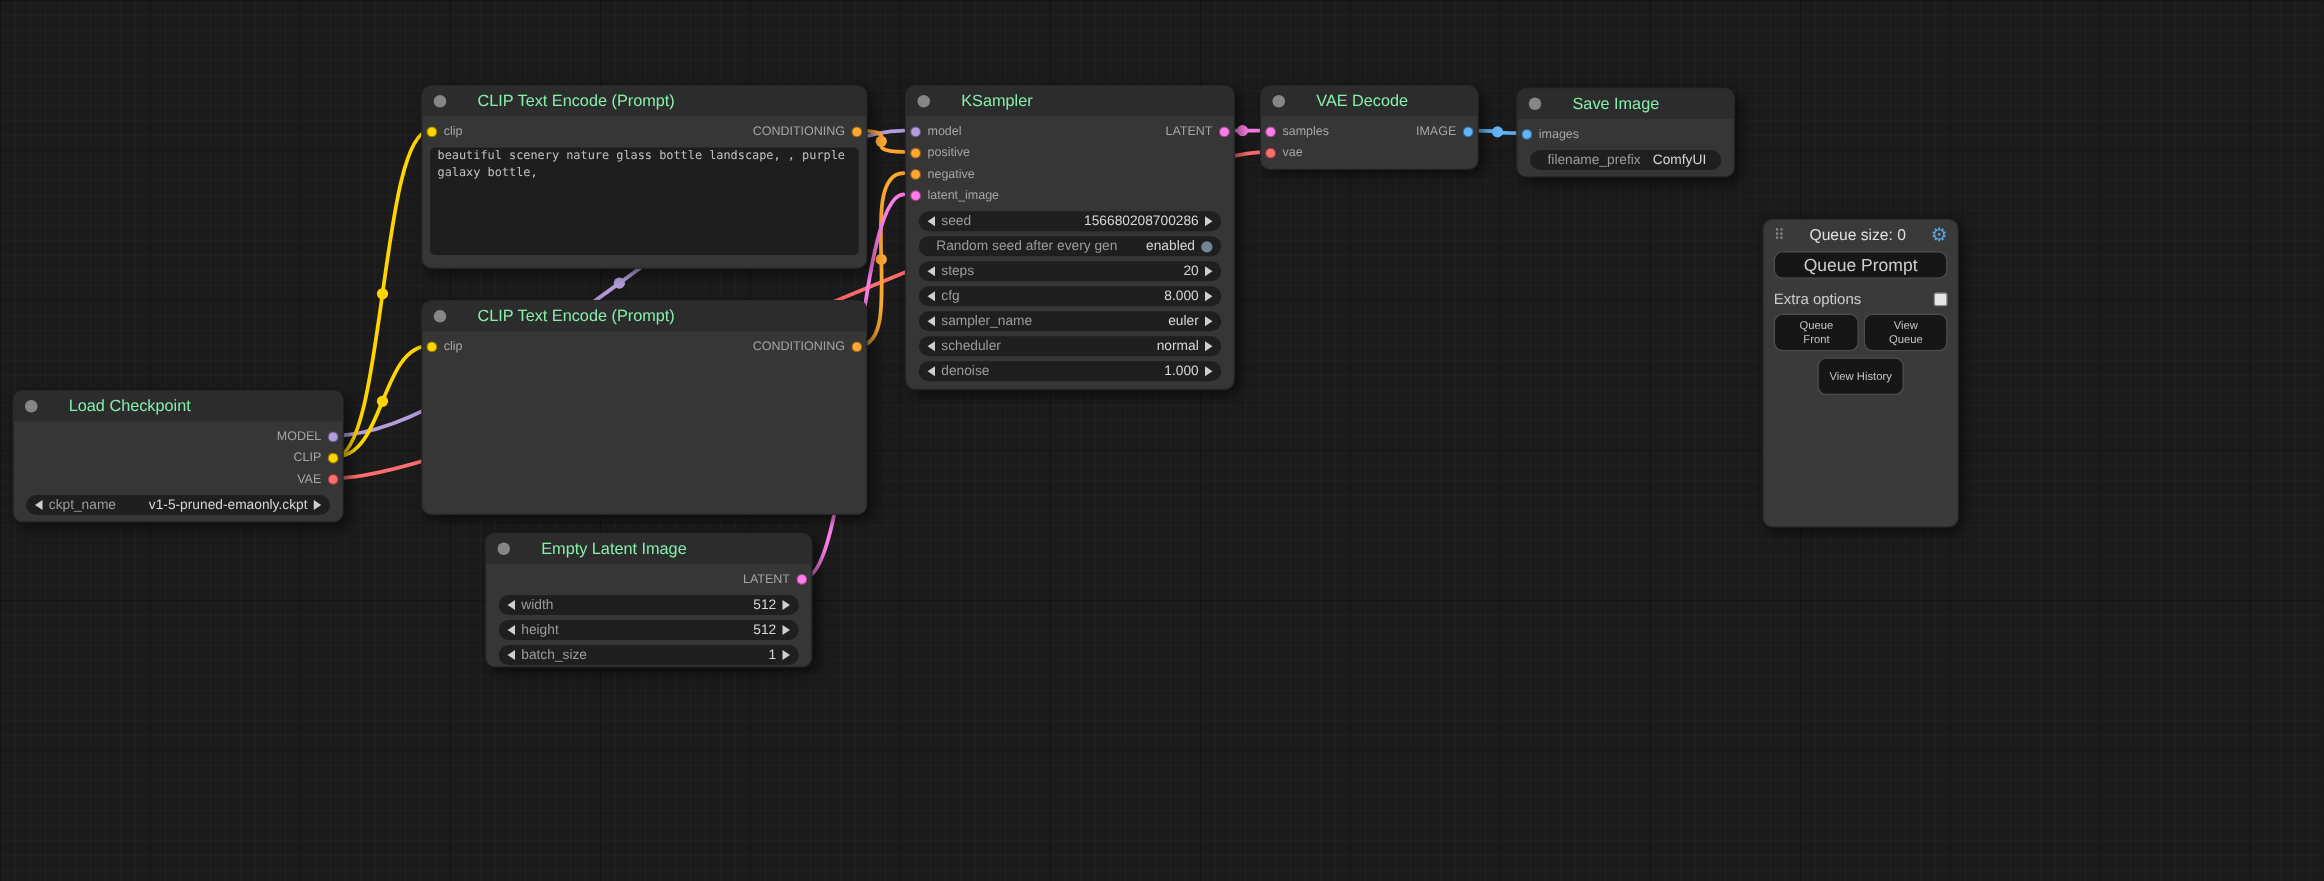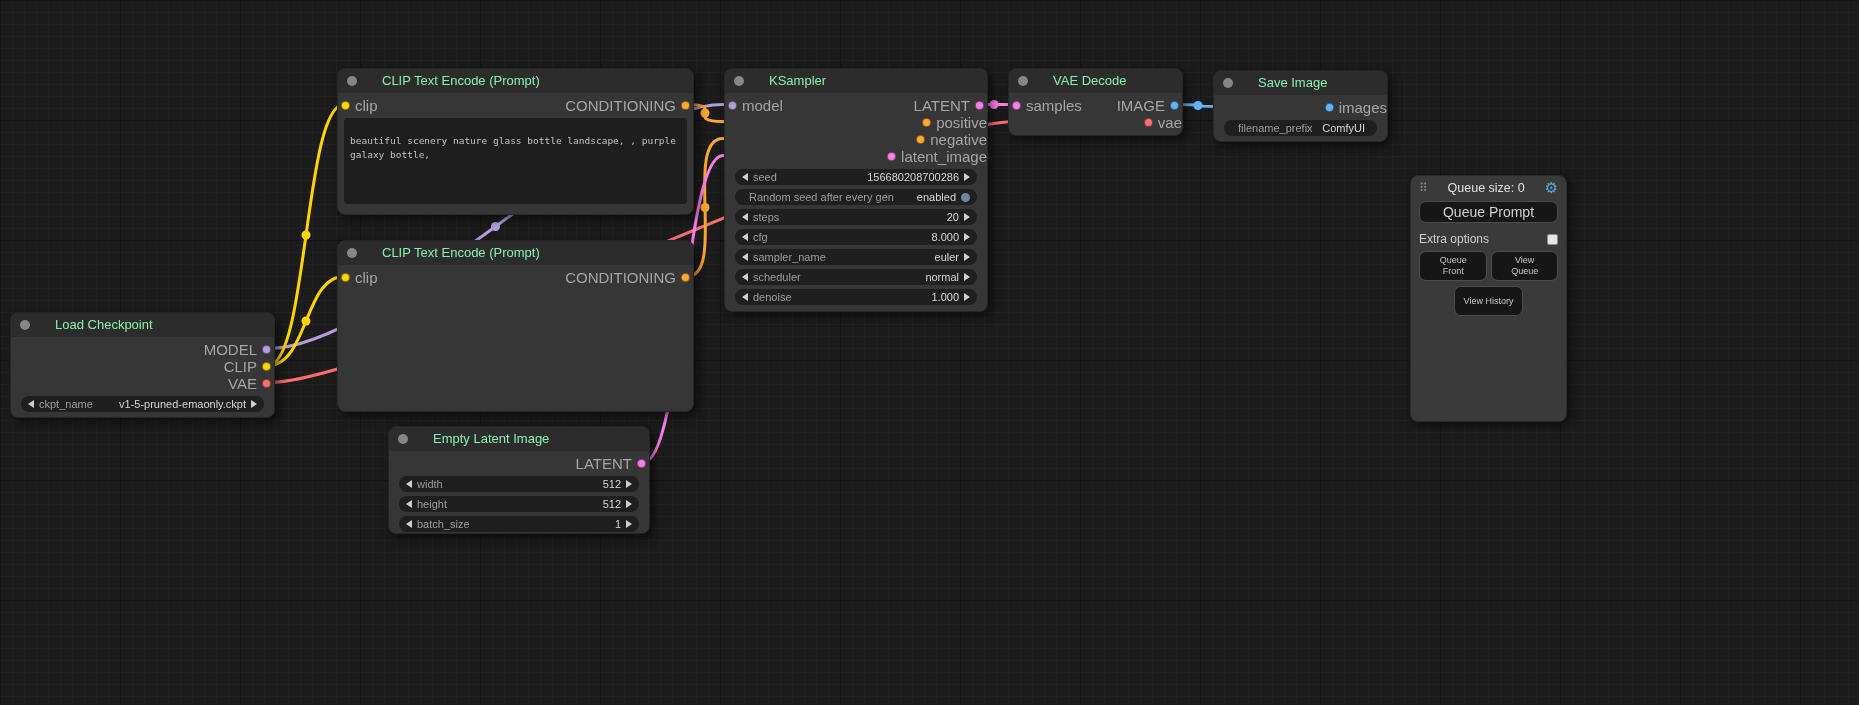--- a/index.html
+++ b/index.html
@@ -14,35 +14,35 @@
       linear-gradient(90deg, rgba(255,255,255,.025) 1px, transparent 1px);
     background-size:120px 120px,120px 120px,12px 12px,12px 12px;}
   #wires{position:absolute;left:0;top:0;pointer-events:none}
 
   .node{position:absolute;background:#363636;border:1px solid #262626;border-radius:8px;
     box-shadow:4px 4px 10px rgba(0,0,0,.55);color:#a8a8a8}
   .ntitle{height:24px;line-height:24px;background:#2c2c2c;border-radius:7px 7px 0 0;
     color:#86efac;font-size:13px;padding-left:44px;position:relative;white-space:nowrap;overflow:hidden}
   .ndot{position:absolute;left:9px;top:7px;width:10px;height:10px;border-radius:50%;background:#868686}
   .nbody{padding-top:4px}
-  .srow{height:17px;display:flex;align-items:center;justify-content:flex-end;font-size:15px;color:#a5a5a5}
+  .srow{height:17px;display:flex;align-items:center;justify-content:flex-start;font-size:10px;color:#a5a5a5}
   .slot{display:flex;align-items:center;gap:5px;height:17px}
   .slot.in{padding-left:3px}
   .slot.out{padding-right:3px;margin-left:auto}
   .dot{width:9px;height:9px;border-radius:50%;border:1px solid rgba(0,0,0,.45);flex:none}
   .widget{height:16px;margin:4px 10px 0;background:#1f1f1f;border-radius:8px;display:flex;
     align-items:center;font-size:11px;color:#9c9c9c;padding:0 7px;white-space:nowrap}
   .wlabel{margin-left:5px}
   .wvalue{margin-left:auto;margin-right:5px;color:#d6d6d6}
   .arr{width:0;height:0;border-style:solid;flex:none;cursor:pointer}
   .arr.left{border-width:4px 6px 4px 0;border-color:transparent #cfcfcf transparent transparent}
   .arr.right{border-width:4px 0 4px 6px;border-color:transparent transparent transparent #cfcfcf}
   .tdot{width:9px;height:9px;border-radius:50%;flex:none}
   .ta{margin:4px 6px 6px;background:#1e1e1e;border-radius:4px;font-family:"DejaVu Sans Mono",monospace;
-    font-size:9.5px;line-height:1.5;color:#c2c2c2;padding:16px 6px;overflow:hidden;cursor:text}
+    font-size:9.5px;line-height:1.5;color:#c2c2c2;padding:0 6px;overflow:hidden;cursor:text}
 
   #queue-panel{position:absolute;left:1410px;top:175px;width:157px;height:247px;background:#3a3a3a;
     border:1px solid #2a2a2a;border-radius:8px;box-shadow:3px 3px 10px rgba(0,0,0,.55);padding:0 8px}
   .qheader{height:24px;display:flex;align-items:center;justify-content:space-between}
   .qtitle{font-size:12.5px;color:#e0e0e0}
   .qdrag{color:#8a8a8a;font-size:12px;cursor:grab}
   .qgear{font-size:15px;cursor:pointer}
   .qbtn{display:block;width:100%;background:#161616;border:1px solid #4d4d4d;border-radius:7px;
     color:#d0d0d0;font-family:Liberation Sans, sans-serif;cursor:pointer}
   .qbtn.big{height:22px;font-size:14px;margin-top:1px}

